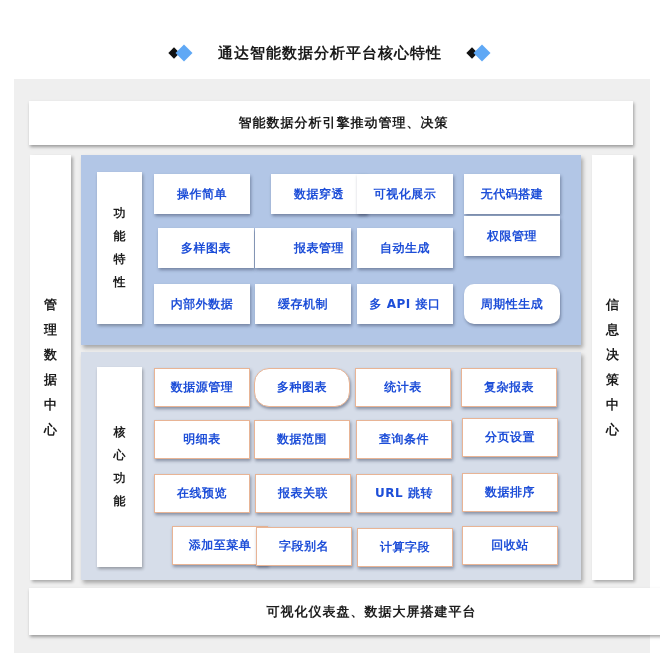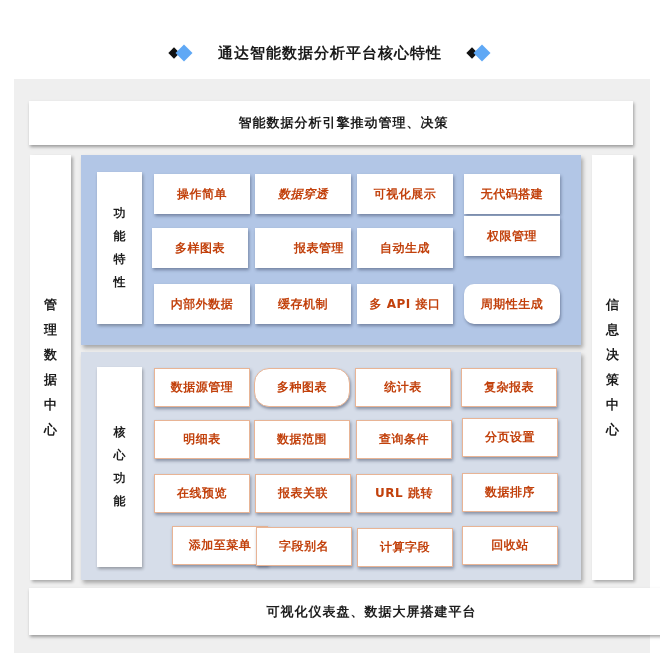--- a/index.html
+++ b/index.html
@@ -23,21 +23,21 @@
   .side-right { left: 592px; top: 155px; width: 41px; height: 425px; }
 
   .panel { position: absolute; box-shadow: 2px 3px 4px rgba(0,0,0,0.3); }
   .panel-features { left: 81px; top: 155px; width: 500px; height: 190px; background: #b2c6e6; }
   .panel-core { left: 81px; top: 352px; width: 500px; height: 228px; background: #d6dde9; }
 
   .vlabel { position: absolute; background: #ffffff; box-shadow: 1px 2px 3px rgba(0,0,0,0.3); display: flex; flex-direction: column; align-items: center; justify-content: center; gap: 6px; font-size: 12px; font-weight: bold; color: #1d1d1d; }
   .vlabel-features { left: 97px; top: 172px; width: 45px; height: 152px; }
   .vlabel-core { left: 97px; top: 367px; width: 45px; height: 200px; }
 
-  .cell { position: absolute; width: 96px; height: 40px; background: #ffffff; display: flex; align-items: center; justify-content: center; font-size: 12px; font-weight: bold; color: #c2410c; letter-spacing: 0.5px; box-shadow: 1px 2px 3px rgba(40,50,80,0.45); }
+  .cell { position: absolute; width: 96px; height: 40px; background: #ffffff; display: flex; align-items: center; justify-content: center; font-size: 12px; font-weight: bold; color: #1d4ed8; letter-spacing: 0.5px; box-shadow: 1px 2px 3px rgba(40,50,80,0.45); }
   .cell.core { border: 1px solid #e8b495; height: 39px; }
 </style>
 </head>
 <body>
 
 <div class="title-bar">
   <span class="diamonds">
       <span class="d1"></span>
       <span class="d2"></span>
     </span>
@@ -72,25 +72,25 @@
 
 <div class="panel panel-features"></div>
 <div class="vlabel vlabel-features">
   <span>功</span>
   <span>能</span>
   <span>特</span>
   <span>性</span>
 </div>
 
 <div class="cell" style="left:154px;top:174px;">操作简单</div>
-<div class="cell" style="left:255px;top:174px;font-style:italic;">数据穿透</div>
+<div class="cell" style="left:271px;top:174px;">数据穿透</div>
 <div class="cell" style="left:357px;top:174px;">可视化展示</div>
 <div class="cell" style="left:464px;top:174px;">无代码搭建</div>
 
-<div class="cell" style="left:152px;top:228px;">多样图表</div>
+<div class="cell" style="left:158px;top:228px;">多样图表</div>
 <div class="cell" style="left:255px;top:228px;padding-left:32px;">报表管理</div>
 <div class="cell" style="left:357px;top:228px;">自动生成</div>
 <div class="cell" style="left:464px;top:216px;">权限管理</div>
 
 <div class="cell" style="left:154px;top:284px;">内部外数据</div>
 <div class="cell" style="left:255px;top:284px;">缓存机制</div>
 <div class="cell" style="left:357px;top:284px;">多 API 接口</div>
 <div class="cell" style="left:464px;top:284px;border-radius:10px;">周期性生成</div>
 
 <div class="panel panel-core"></div>

